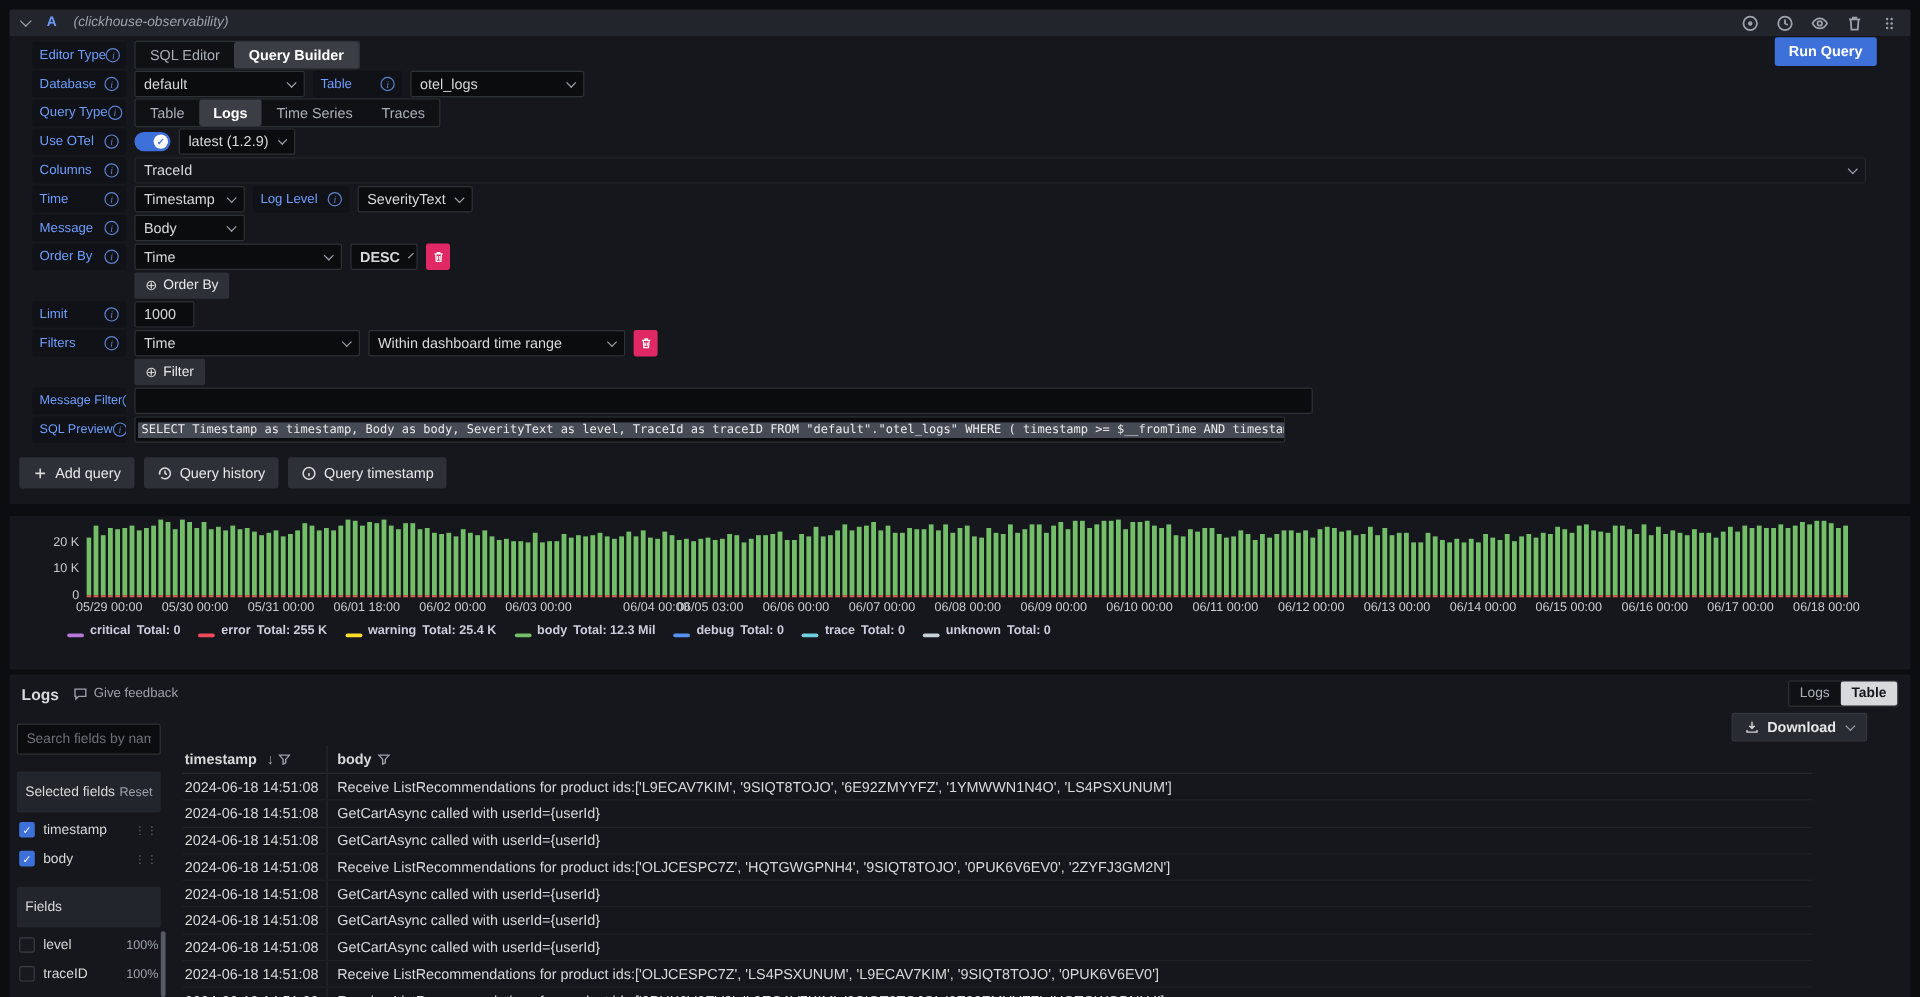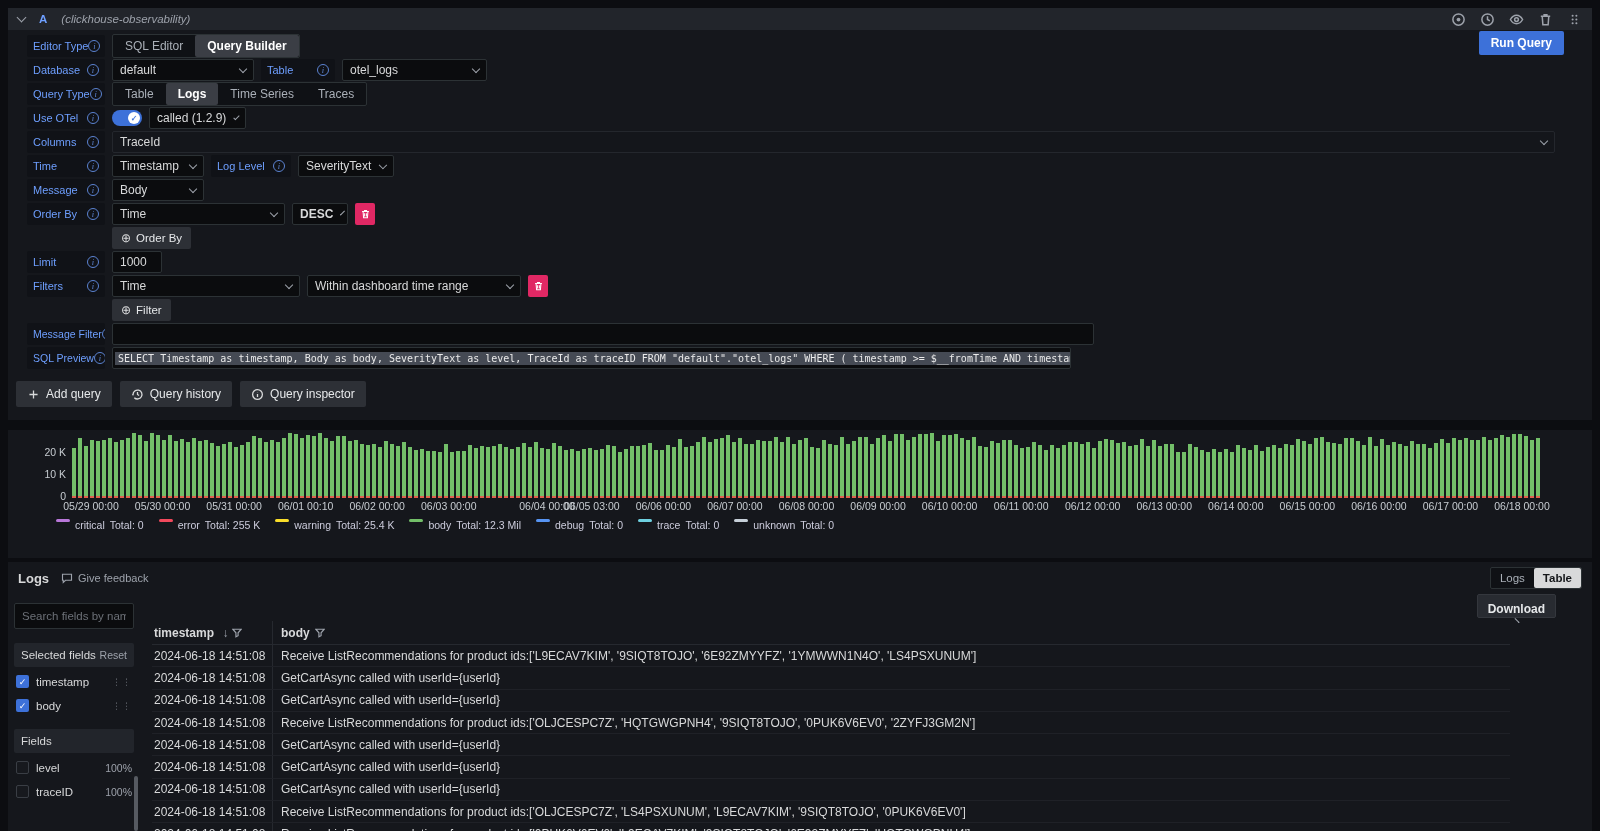--- a/index.html
+++ b/index.html
@@ -92,51 +92,51 @@
   .lv-chart { position:relative; margin-left:64px; margin-right:16px; height:68px; }
   #bars { display:flex; align-items:flex-end; gap:2px; height:68px; overflow:hidden; }
   .vbar { width:4px; min-width:4px; display:flex; flex-direction:column; }
   .vbar-g { flex:1; background:#73bf69; }
   .vbar-r { height:2px; background:#e0604d; }
   .yticks { position:absolute; left:-40px; top:0; bottom:0; width:34px; }
   .ytick { position:absolute; right:0; font-size:10.5px; color:#c7ccd1; }
   #xticks { position:relative; margin-left:46px; margin-right:16px; height:15px; margin-top:2px; }
   .xtick { position:absolute; top:0; transform:translateX(-50%); font-size:10.5px; color:#c7ccd1; white-space:nowrap; }
   #legend { display:flex; gap:15px; margin:4px 0 0 48px; font-size:10.5px; color:#ccccdc; align-items:center; flex-wrap:nowrap; }
-  .leg-item { display:flex; align-items:flex-start; gap:5px; white-space:nowrap; cursor:pointer; }
+  .leg-item { display:flex; align-items:flex-end; gap:5px; white-space:nowrap; cursor:pointer;font-weight:bold; }
   .leg-swatch { width:14px; height:3px; border-radius:2px; }
   
   #logs-panel { top:562px; height:269px; overflow:hidden; }
   .lp-header { display:flex; align-items:center; padding:5px 10px 0 10px; gap:12px; }
   .lp-title { font-size:13px; font-weight:700; color:#d8d9da; }
   .feedback { display:flex; align-items:center; gap:5px; color:#9da2ab; font-size:11px; cursor:pointer; }
   .feedback svg { width:12px; height:12px; stroke:#9da2ab; fill:none; stroke-width:1.5; }
   .lp-header .spacer { flex:1; }
   .view-toggle { display:inline-flex; border:1px solid #2c3235; border-radius:2px; background:#0f1115; height:22px; }
   .view-toggle .opt { padding:0 9px; display:flex; align-items:center; color:#aab0b8; font-size:11.5px; cursor:pointer; }
   .view-toggle .opt.sel { background:#d8d9da; color:#141619; font-weight:700; border-radius:2px; }
   .lp-content { display:flex; margin-top:2px; }
   .lp-sidebar { width:130px; min-width:130px; padding:12px 4px 0 6px; position:relative; }
   .search-input { width:120px; height:26px; font-size:11.5px; }
-  .side-sec { margin-top:14px; height:24px; background:#22252b; border-radius:2px; display:flex; align-items:center;
+  .side-sec { margin-top:14px; height:34px; background:#22252b; border-radius:2px; display:flex; align-items:center;
     justify-content:space-between; padding:0 7px; color:#d8d9da; font-size:11.5px; font-weight:500; }
   .side-sec .reset { color:#9da2ab; font-size:10.5px; cursor:pointer; }
   .field-item { display:flex; align-items:center; gap:7px; height:19px; margin-top:5px; padding:0 2px; cursor:pointer; }
   .cbox { width:13px; height:13px; min-width:13px; border-radius:2px; display:flex; align-items:center; justify-content:center; }
   .cbox.on { background:#3d71d9; color:#fff; font-size:9px; }
   .cbox.off { background:#17191e; border:1px solid #3a3e45; }
   .field-item .fname { flex:1; color:#d8d9da; font-size:11.5px; }
   .grip { color:#6c7077; font-size:9px; letter-spacing:1px; cursor:grab; }
   .pct { color:#9da2ab; font-size:10.5px; }
   .side-scroll { position:absolute; right:0; top:185px; width:4px; height:55px; background:#565a61; border-radius:2px; }
   .lp-table { flex:1; padding:0 82px 0 14px; position:relative; }
   .dl-row { display:flex; justify-content:flex-end; height:30px; align-items:center; margin-right:-46px; }
   .dl-btn { height:24px; background:#282b31; border:1px solid #34373d; border-radius:2px; color:#e6e8ea; font-weight:600;
     display:inline-flex; align-items:center; gap:7px; padding:0 10px; font-size:12px; cursor:pointer;
-    font-family:"Liberation Sans", sans-serif;flex-direction:column; }
+    font-family:"Liberation Sans", sans-serif; }
   .dl-btn svg { width:12px; height:12px; stroke:#d8d9da; fill:none; stroke-width:1.6; }
   .t-head { display:flex; height:24px; align-items:center; border-bottom:1px solid #26292f; font-weight:700; color:#d8d9da; }
   .t-row { display:flex; height:22.3px; align-items:center; border-bottom:1px solid #1f2127; color:#d8d9da; cursor:pointer; }
   .c-ts { width:120px; min-width:120px; padding-left:2px; white-space:nowrap; overflow:hidden; }
   .c-body { flex:1; border-left:1px solid #26292f; padding-left:8px; white-space:nowrap; overflow:hidden; height:100%; display:flex; align-items:center; }
   .hd-icons { display:inline-flex; align-items:center; gap:4px; margin-left:5px; color:#9da2ab; font-weight:400; }
   .funnel svg { width:10px; height:10px; stroke:#9da2ab; fill:none; stroke-width:1.4; vertical-align:middle; }
 </style>
 </head>
 <body>
@@ -231,21 +231,21 @@
 
     <div class="frow">
       <div class="flabel">
         <span>Use OTel</span>
         <span class="info-i">i</span>
       </div>
       <div class="toggle">
           <span class="knob">✓</span>
         </div>
       <div class="select" style="width:97px">
-        <span>called (1.2.9)</span>
+        <span>latest (1.2.9)</span>
           <span class="chev"></span>
       </div>
     </div>
 
     <div class="frow">
       <div class="flabel">
         <span>Columns</span>
         <span class="info-i">i</span>
       </div>
       <div class="select" style="width:1443px;border-color:#24272d;background:#14161b">
@@ -378,21 +378,21 @@
       <svg viewBox="0 0 16 16">
           <path d="M2.5 8a5.5 5.5 0 1 1 1.6 3.9M2.5 8l-1 .2M2.5 8l.2 1.2M8 5v3l2 1.3"></path>
         </svg>
       <span>Query history</span>
     </button>
     <button class="foot-btn">
       <svg viewBox="0 0 16 16">
           <circle cx="8" cy="8" r="6"></circle>
           <path d="M8 7.5V11M8 5v.2"></path>
         </svg>
-      <span>Query inspector</span>
+      <span>Query timestamp</span>
     </button>
   </div>
 </div>
 
 <div class="panel" id="logs-volume">
   <div class="lv-chart">
     <div class="yticks">
       <div class="ytick" style="top:16px">20 K</div>
       <div class="ytick" style="top:38px">10 K</div>
       <div class="ytick" style="bottom:-4px">0</div>
@@ -1378,21 +1378,21 @@
           <div class="vbar-g"></div>
           <div class="vbar-r"></div>
         </div>
       </div>
   </div>
   <div id="xticks">
 
   <span class="xtick" style="left: 37px;">05/29 00:00</span>
       <span class="xtick" style="left: 108.55px;">05/30 00:00</span>
       <span class="xtick" style="left: 180.1px;">05/31 00:00</span>
-      <span class="xtick" style="left: 251.65px;">06/01 00:10</span>
+      <span class="xtick" style="left: 251.65px;">06/01 18:00</span>
       <span class="xtick" style="left: 323.2px;">06/02 00:00</span>
       <span class="xtick" style="left: 394.75px;">06/03 00:00</span>
       <span class="xtick" style="left: 493px;">06/04 00:00</span>
       <span class="xtick" style="left: 537.85px;">06/05 03:00</span>
       <span class="xtick" style="left: 609.4px;">06/06 00:00</span>
       <span class="xtick" style="left: 680.95px;">06/07 00:00</span>
       <span class="xtick" style="left: 752.5px;">06/08 00:00</span>
       <span class="xtick" style="left: 824.05px;">06/09 00:00</span>
       <span class="xtick" style="left: 895.6px;">06/10 00:00</span>
       <span class="xtick" style="left: 967.15px;">06/11 00:00</span>

